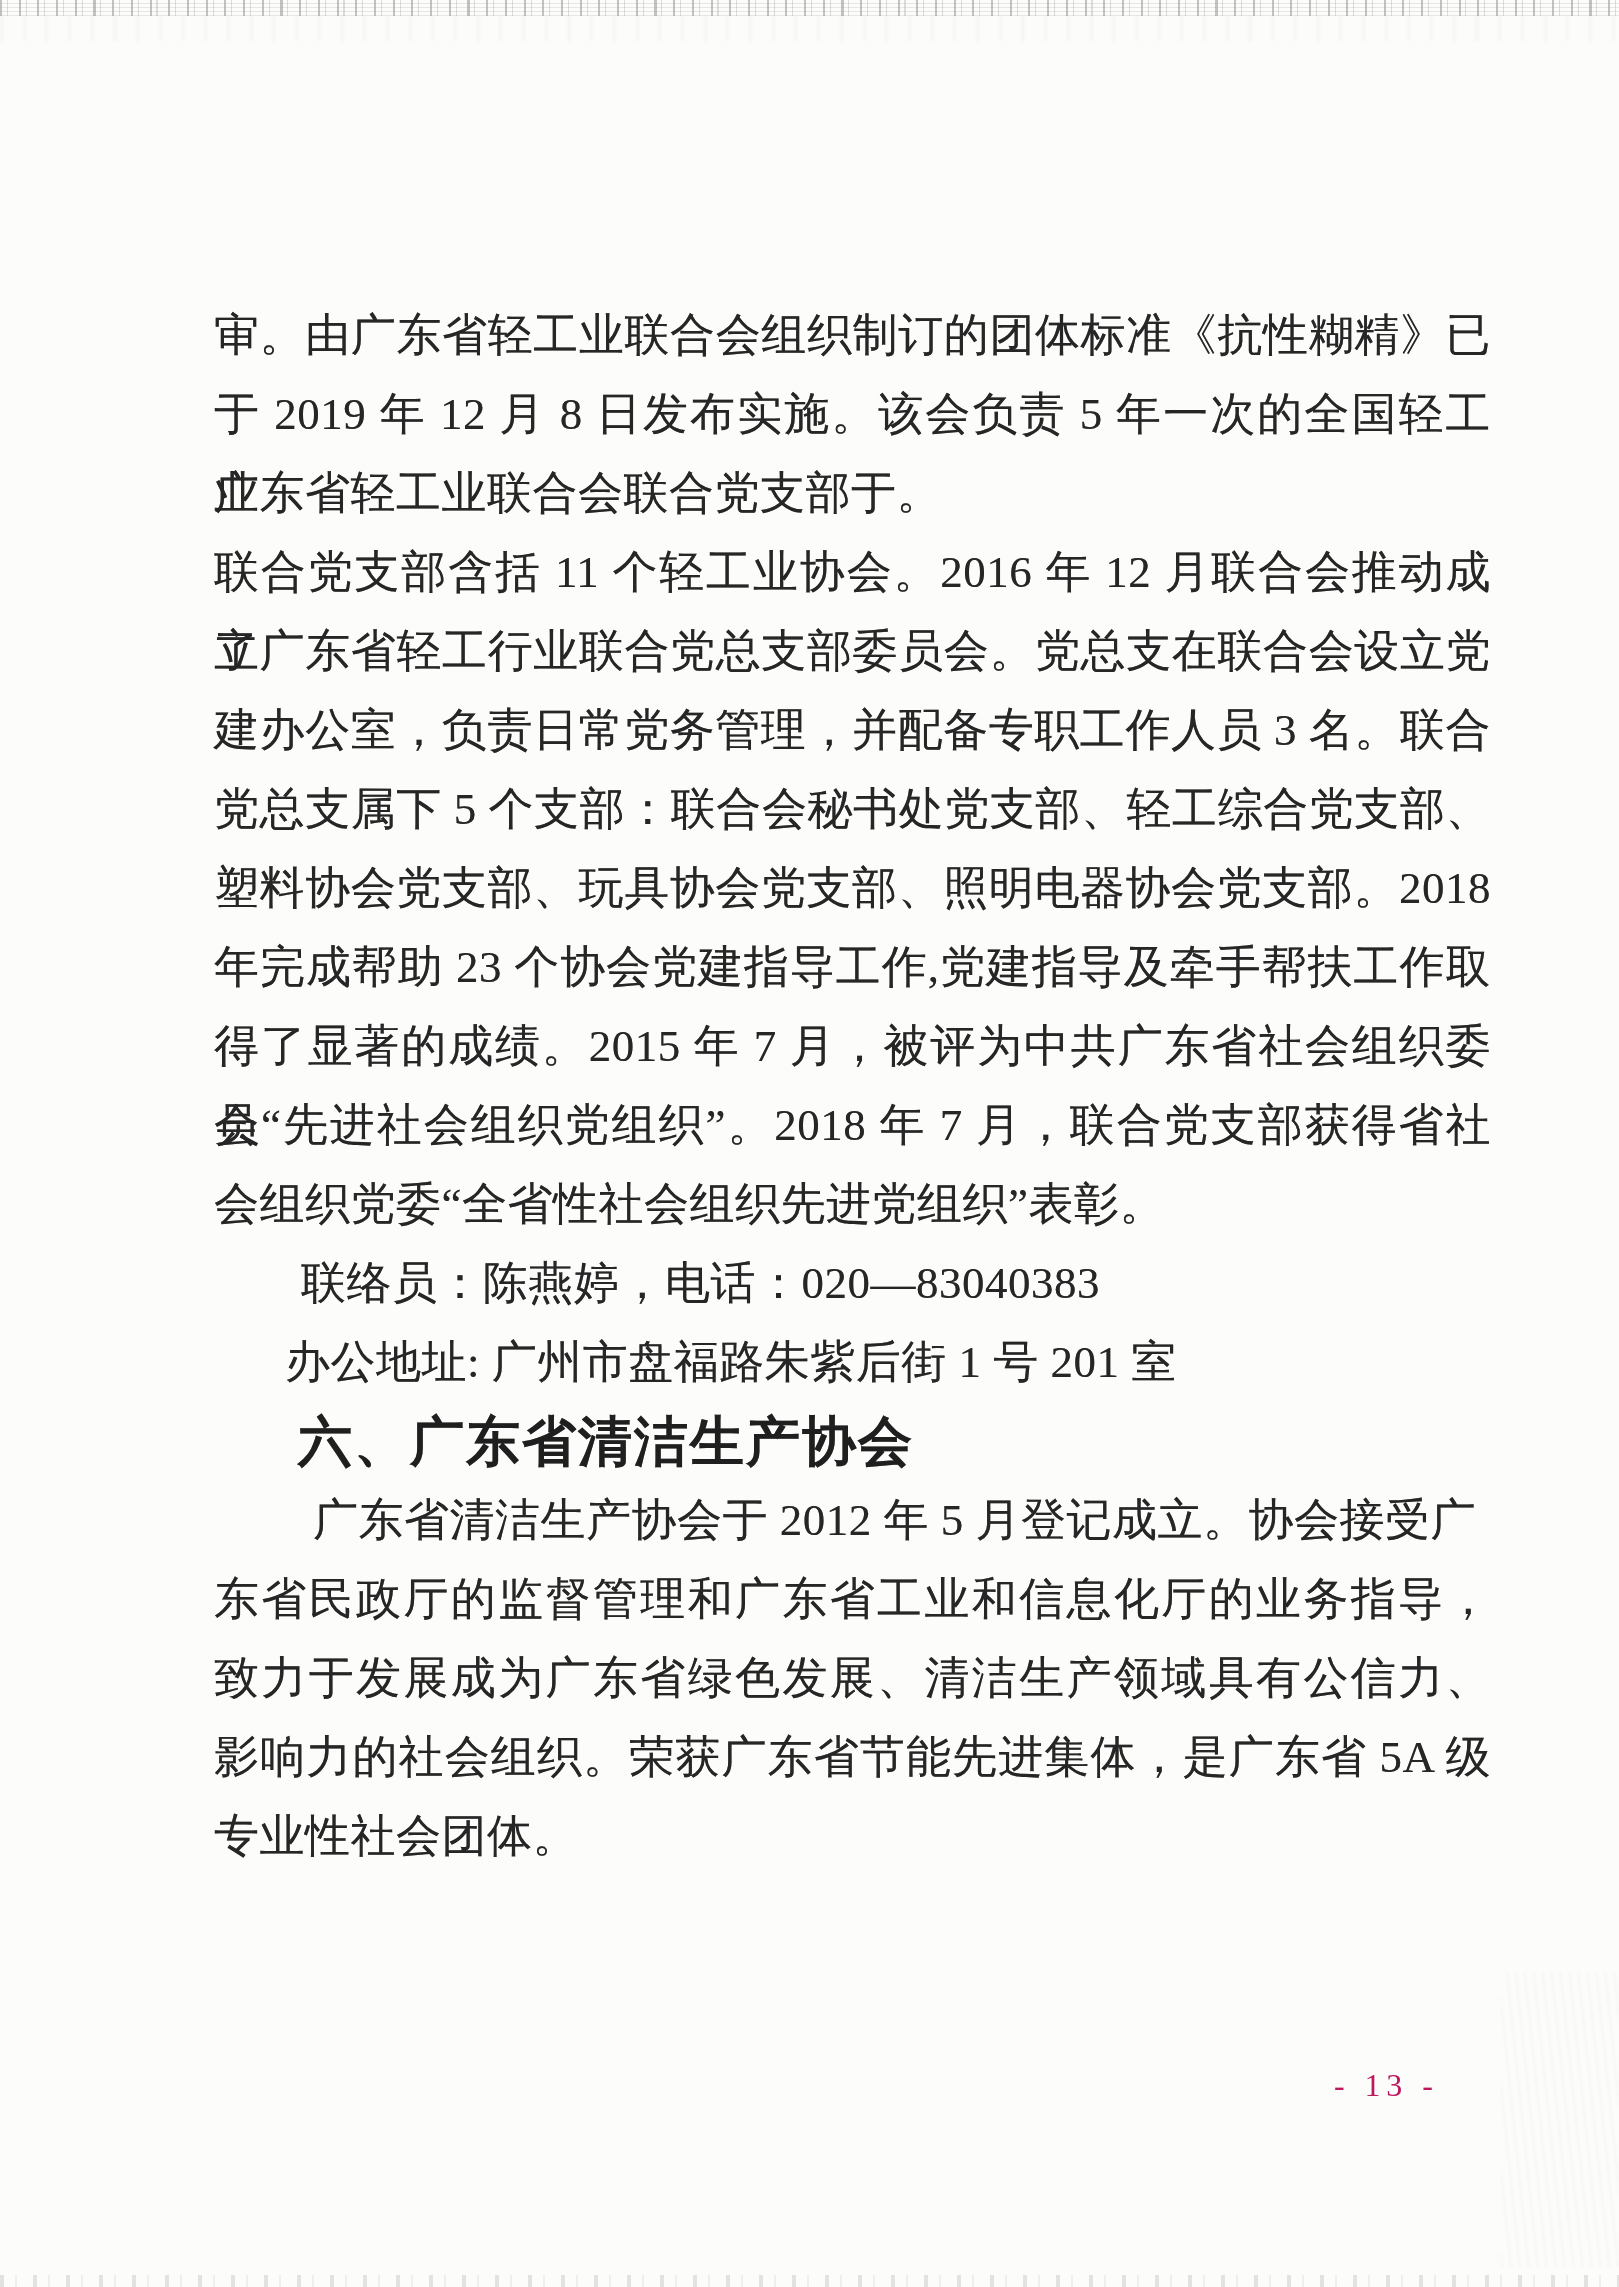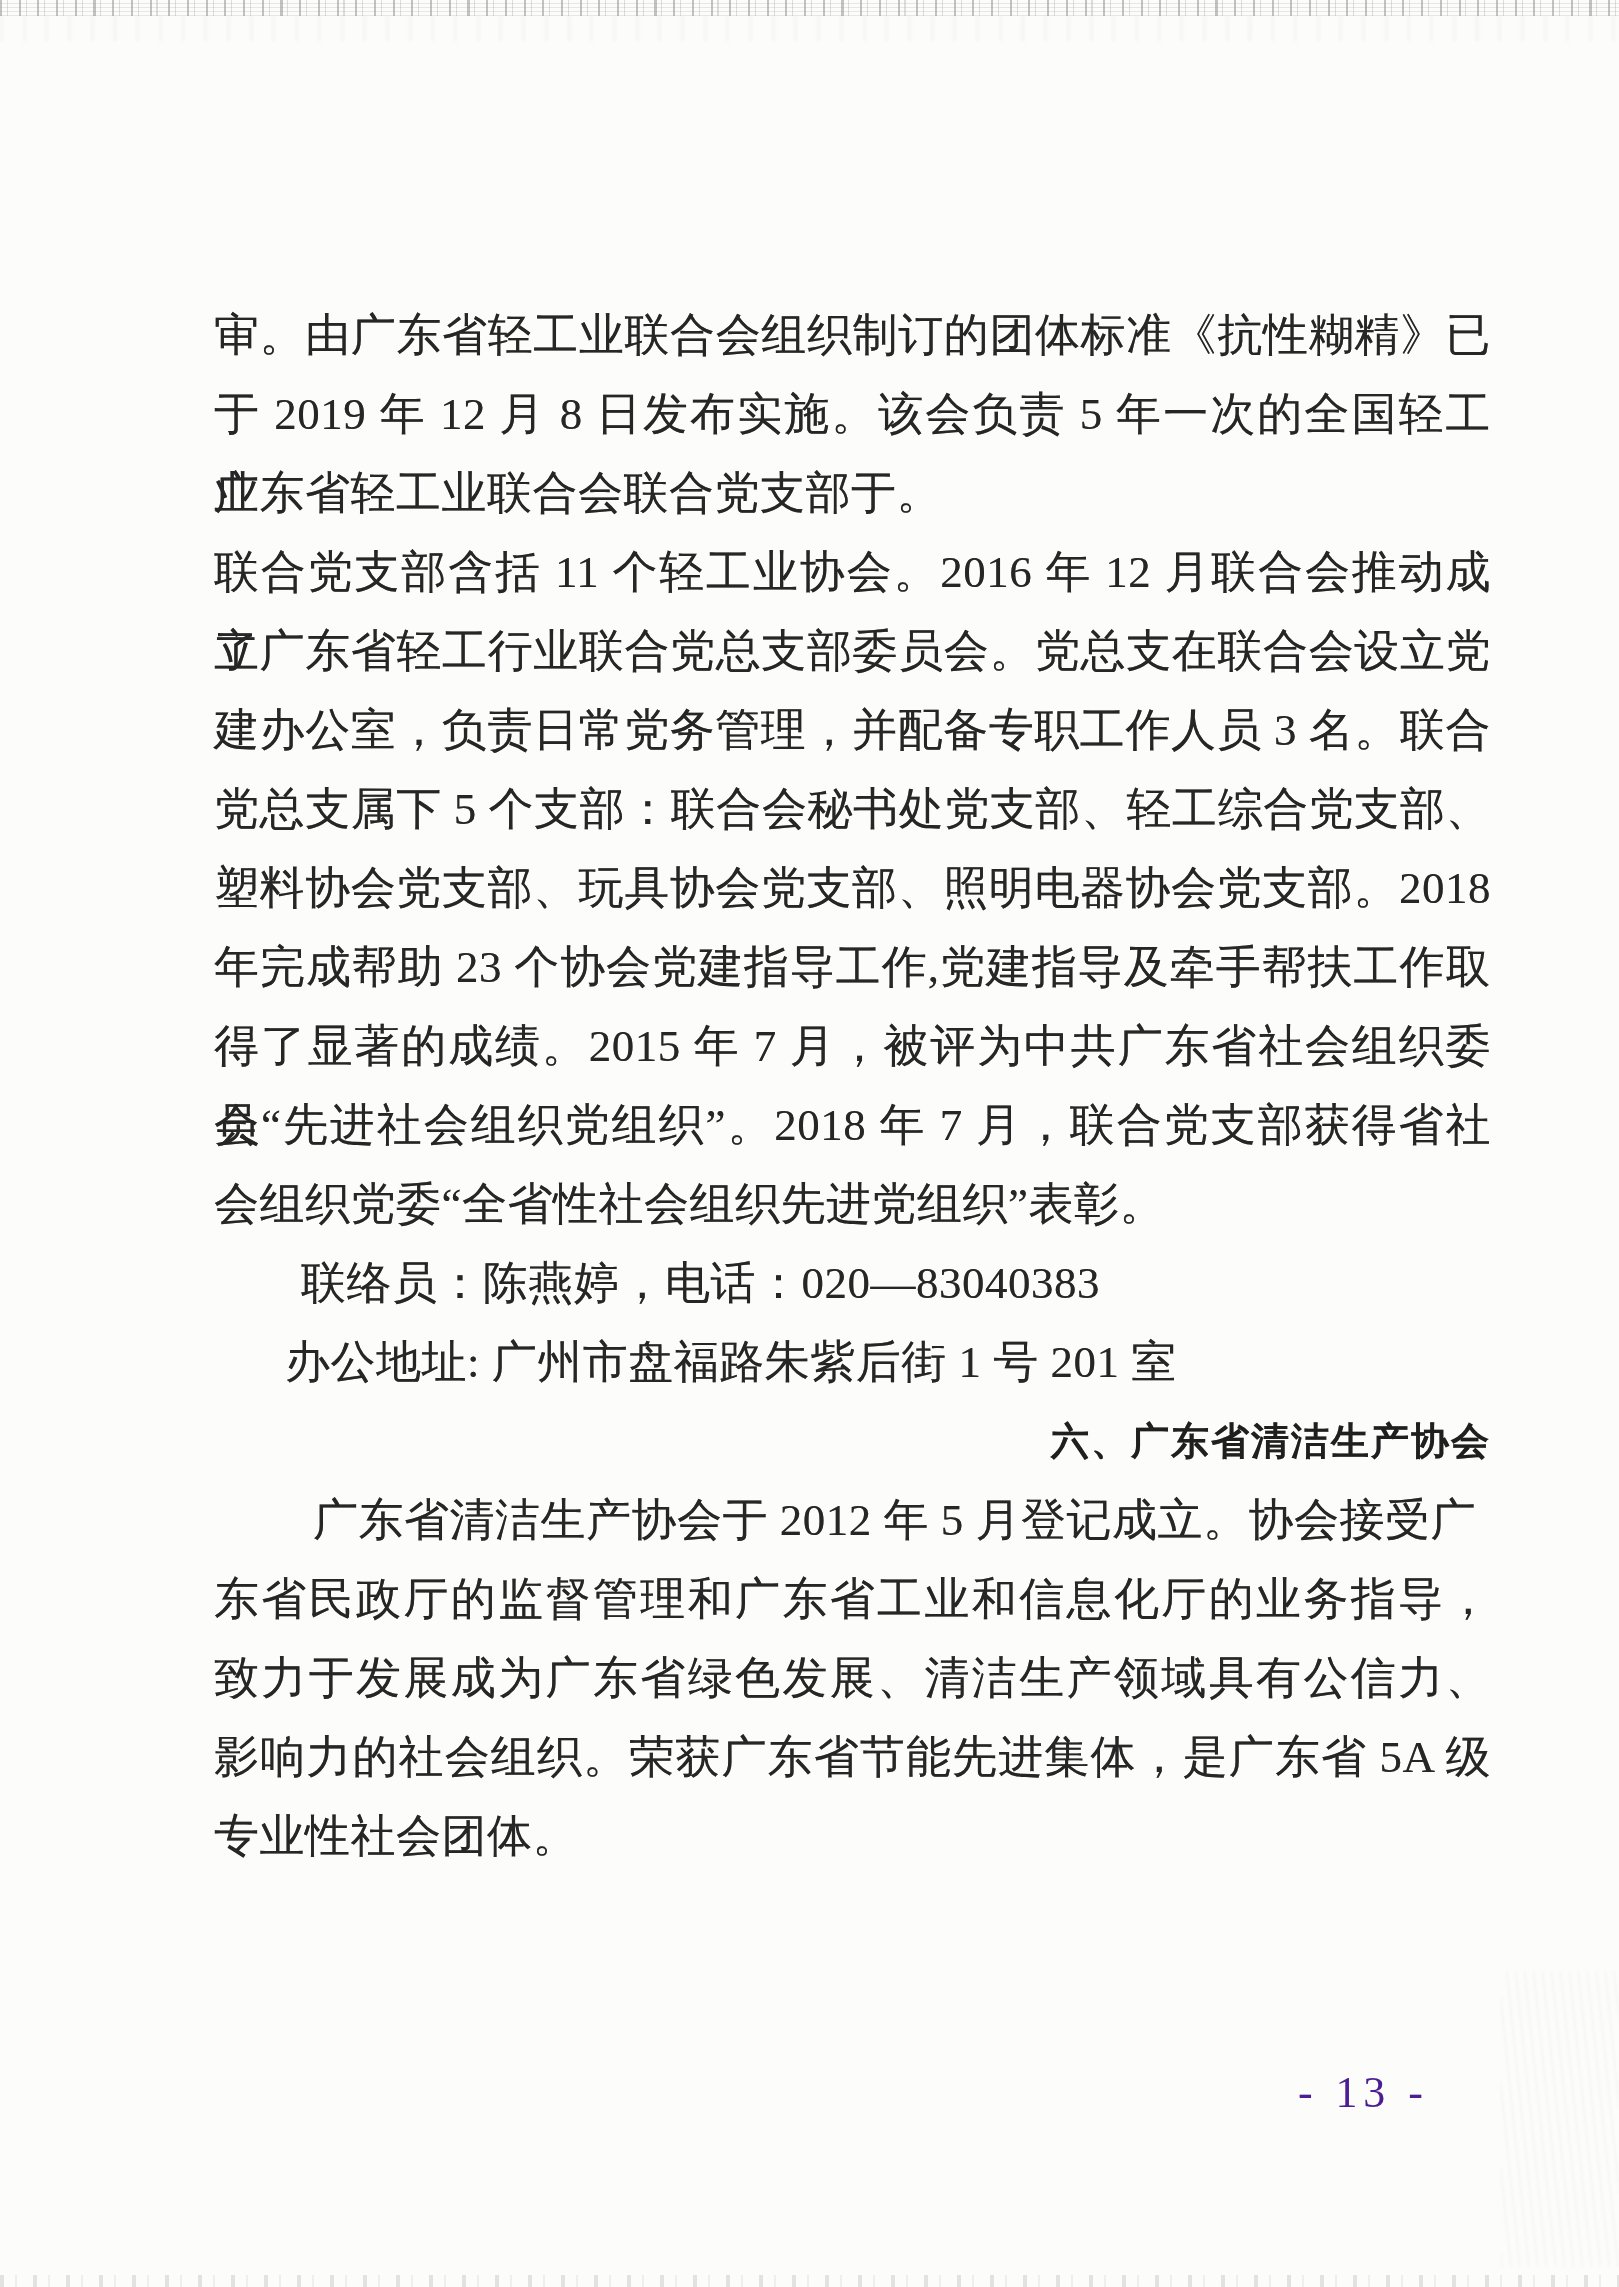--- a/index.html
+++ b/index.html
@@ -56,30 +56,29 @@
   }
   .ind-para{padding-left:128px;}
   .ind-para2{padding-left:99px;}
   .ind-contact{padding-left:87px;}
   .ind-addr{padding-left:71px;}
   .ind-head{padding-left:84px;}
   .heading{
     font-family:"Liberation Sans","DejaVu Sans",sans-serif;
     font-weight:bold;
     letter-spacing:2px;
-    font-size:38px;
+    font-size:54px;
     color:#1f1f1f;
-    text-align:right;
   }
   .page-number{
     position:absolute;
-    top:2067px;left:1298px;
-    font-size:44px;
+    top:2067px;left:1334px;
+    font-size:32px;
     letter-spacing:5.9px;
-    color:#4c1d95;
+    color:#be185d;
   }
 </style>
 </head>
 <body>
 
 <div class="noise-top"></div>
 <div class="noise-top-fade"></div>
 <div class="noise-bottom"></div>
 <div class="noise-right"></div>
 

